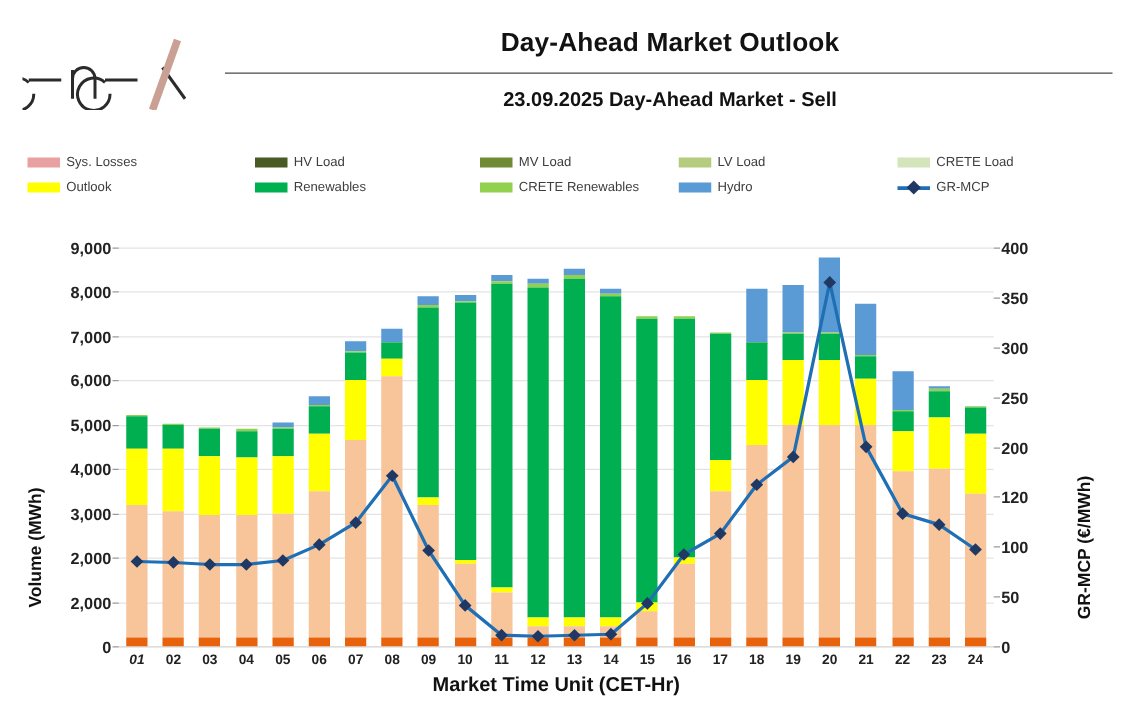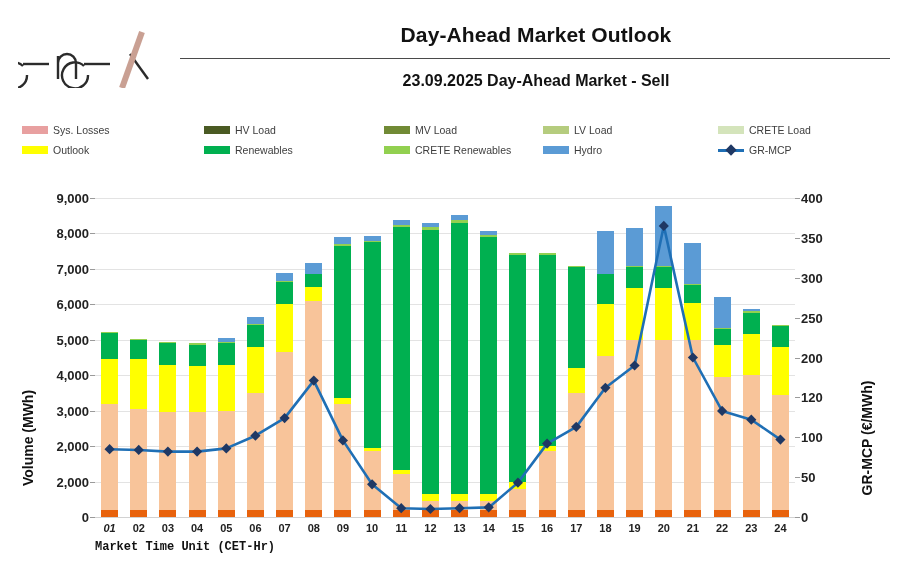--- a/index.html
+++ b/index.html
@@ -112,21 +112,21 @@
   .seg { width:100%; }
 
   #mcp-svg { position:absolute; left:0; top:0; width:700px; height:319px; pointer-events:none; }
 
   .xtick {
     position:absolute; top:324px; width:34px; text-align:center;
     font-size:11px; font-weight:bold; color:#222;
   }
   #xlabel {
     position:absolute; left:95px; top:360px; width:700px;
-    text-align:left; font-size:12px; font-weight:bold; color:#111;font-family:Liberation Mono, monospace;
+    text-align:center; font-size:16px; font-weight:bold; color:#111;
   }
 </style>
 </head>
 <body>
 
 <div id="header">
 
   <div id="logo">
     <svg width="160" height="62" viewBox="0 0 160 62" xmlns="http://www.w3.org/2000/svg">
       <g fill="none" stroke="#2b2b2b" stroke-width="2.4">

